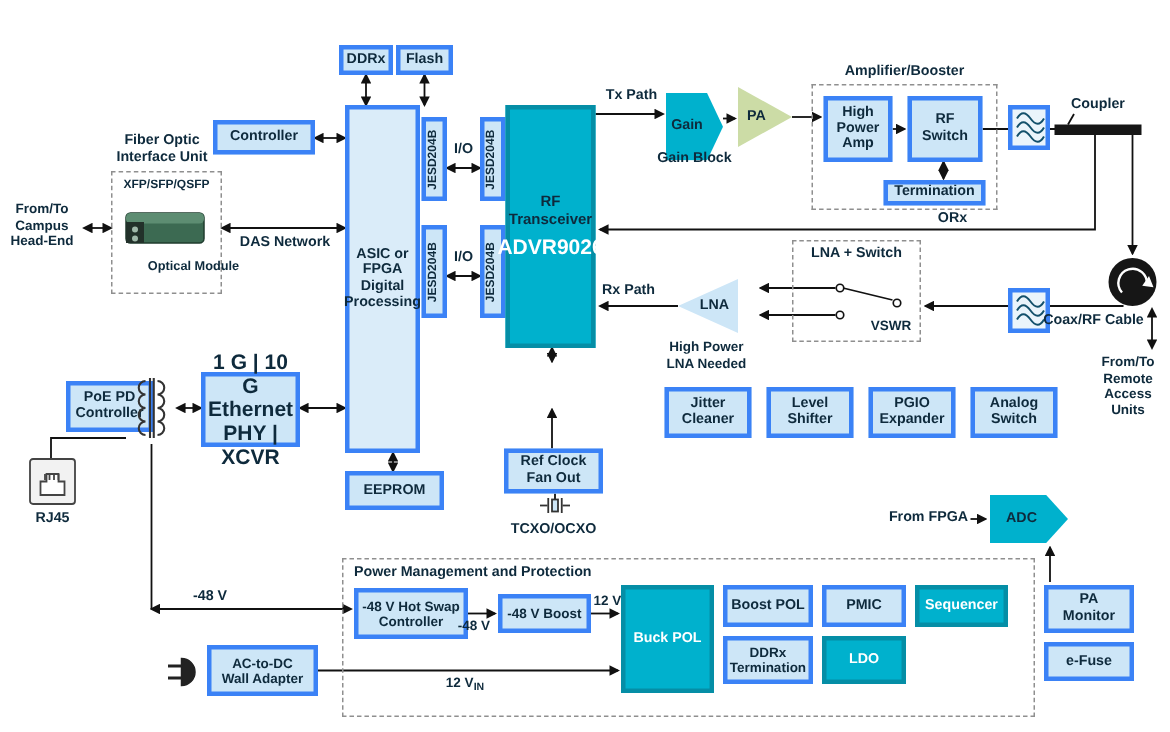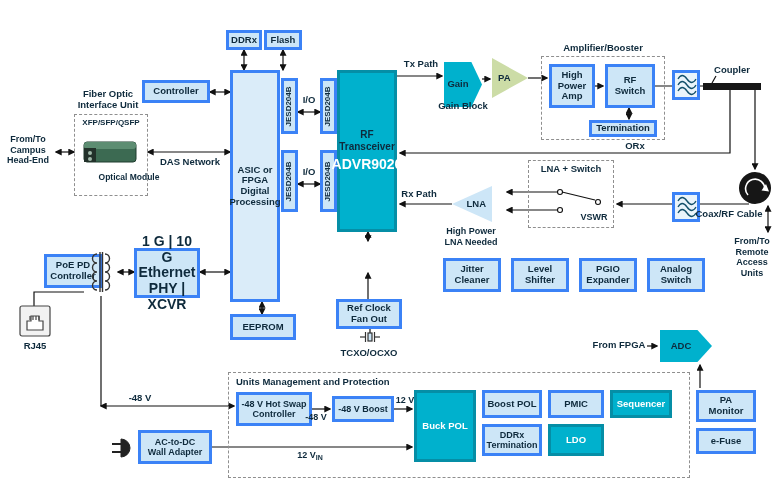--- a/index.html
+++ b/index.html
@@ -236,21 +236,21 @@
   </div>
   <div class="lbl" style="left:18px;top:340px;width:34px;">RJ45</div>
 
   <div class="lbl" style="left:592px;top:339px;width:54px;">From FPGA</div>
   <div class="blk cyan pent" style="left:660px;top:330px;width:52px;height:32px;">ADC</div>
   <div class="blk" style="left:696px;top:390px;width:60px;height:32px;">PA
 Monitor</div>
   <div class="blk" style="left:696px;top:428px;width:60px;height:26px;">e-Fuse</div>
 
   <div class="dash" style="left:228px;top:372px;width:462px;height:106px;"></div>
-  <div class="lbl left" style="left:236px;top:376px;width:230px;">Units Management and Protection</div>
+  <div class="lbl left" style="left:236px;top:376px;width:230px;">Power Management and Protection</div>
   <div class="lbl" style="left:118px;top:392px;width:44px;">-48 V</div>
   <div class="blk s9" style="left:236px;top:392px;width:76px;height:34px;font-size:9px;">-48 V Hot Swap
 Controller</div>
   <div class="lbl s9" style="left:300px;top:412px;width:32px;">-48 V</div>
   <div class="blk s9" style="left:332px;top:396px;width:62px;height:26px;font-size:9px;">-48 V Boost</div>
   <div class="lbl s9" style="left:390px;top:395px;width:30px;">12 V</div>
   <div class="blk cyan wt" style="left:414px;top:390px;width:62px;height:72px;">Buck POL</div>
   <div class="blk" style="left:482px;top:390px;width:60px;height:28px;">Boost POL</div>
   <div class="blk" style="left:548px;top:390px;width:56px;height:28px;">PMIC</div>
   <div class="blk cyan wt" style="left:610px;top:390px;width:62px;height:28px;">Sequencer</div>

